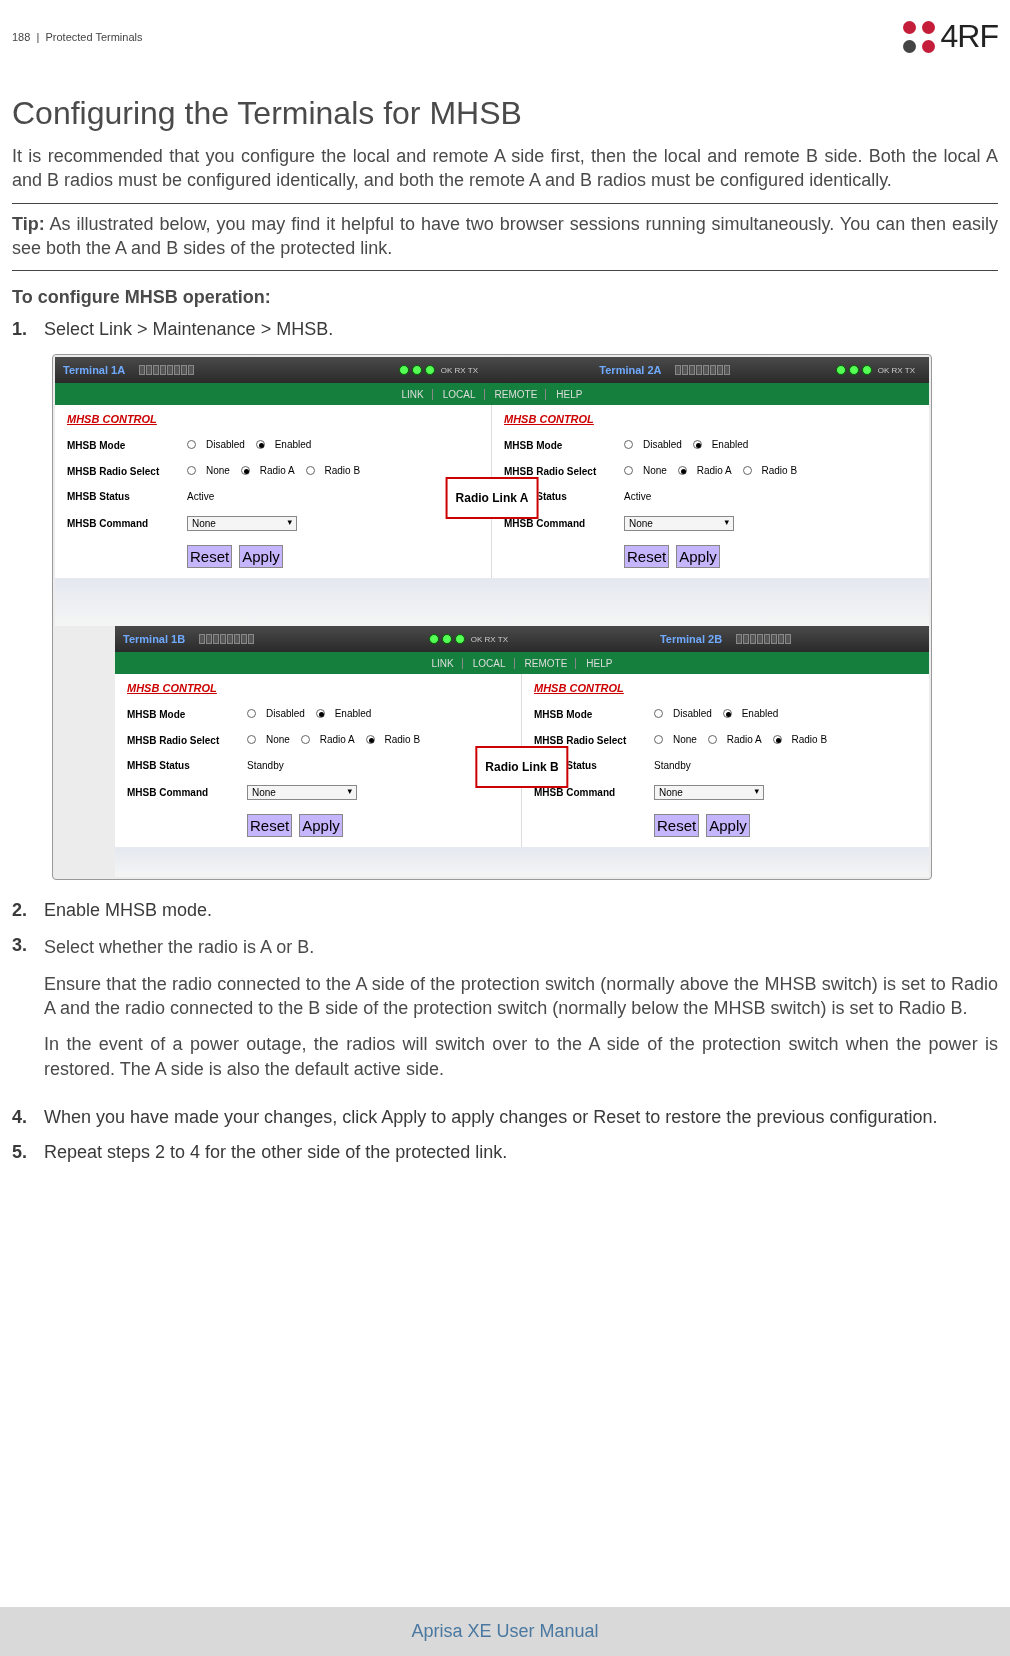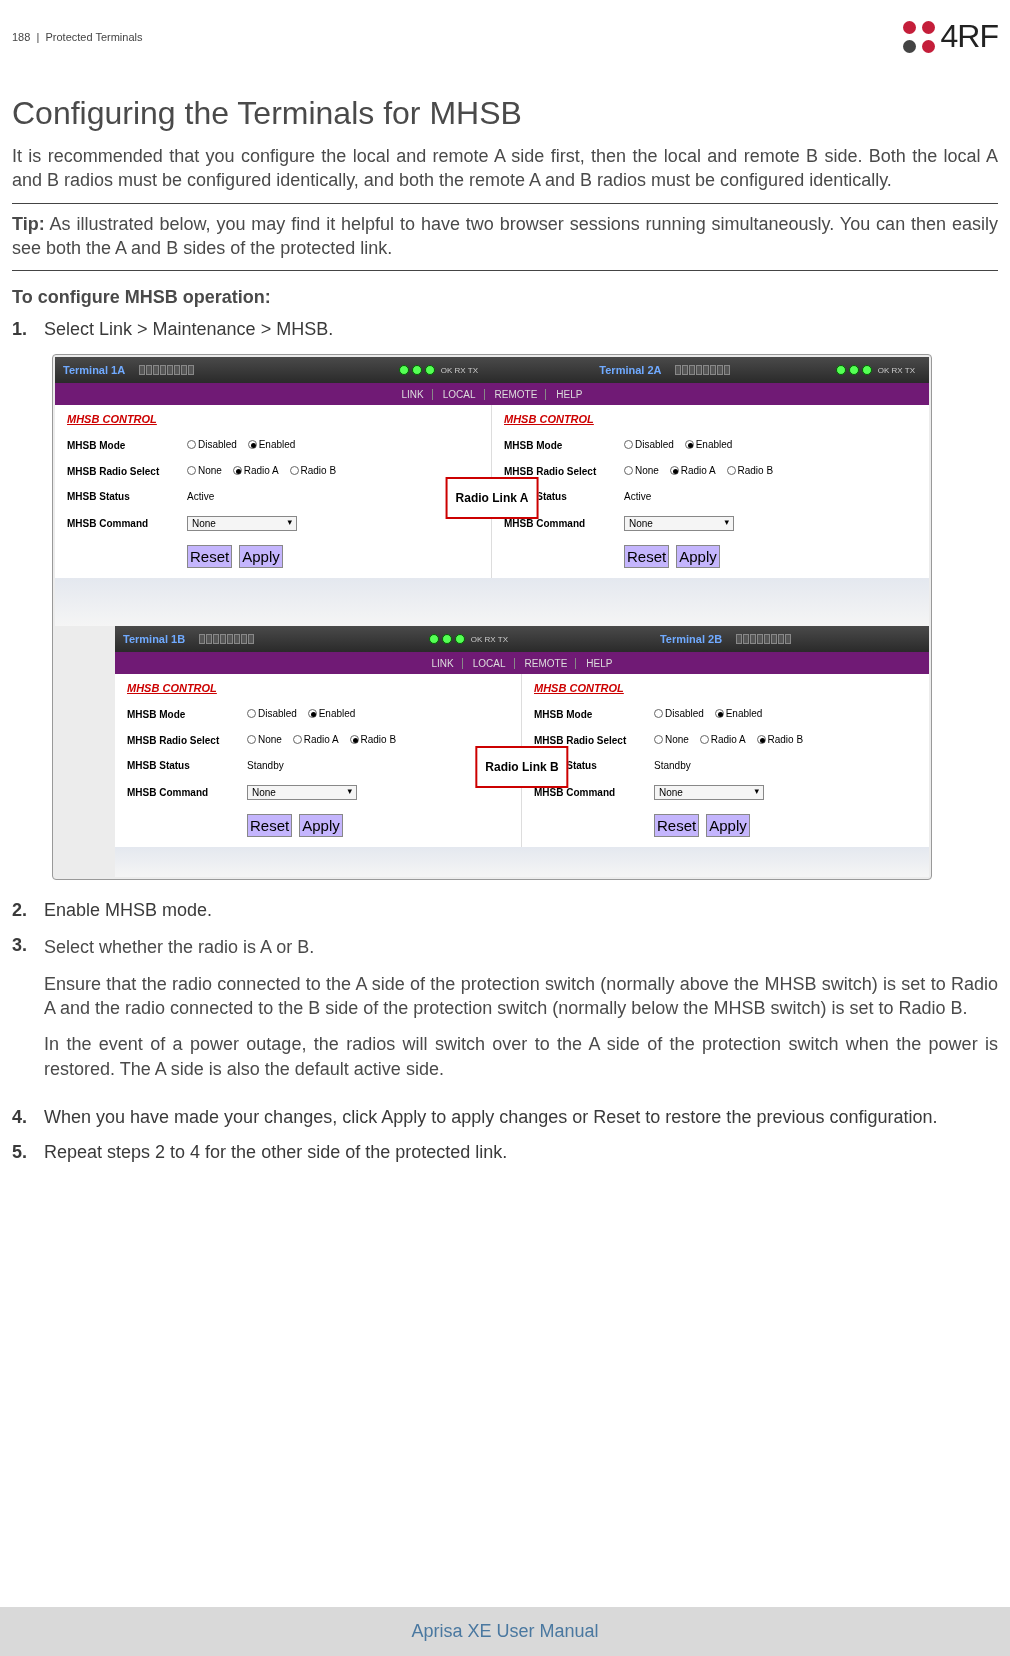--- a/index.html
+++ b/index.html
@@ -63,34 +63,34 @@
   }
   .terminal-bar .tname { color: #70aaff; font-weight: 600; font-size: 11px; }
   .terminal-bar .ports { display: flex; gap: 1px; margin-left: 8px; }
   .terminal-bar .ports span { width: 6px; height: 10px; background: #555; border: 1px solid #888; }
   .terminal-bar .spacer { flex: 1; }
   .terminal-bar .leds { display: flex; gap: 3px; align-items: center; }
   .terminal-bar .leds .led { width: 10px; height: 10px; border-radius: 50%; background: #5f5; border: 1px solid #060; }
   .terminal-bar .ledlab { font-size: 8px; color: #ccc; margin-right: 6px; }
   .navtabs {
     display: flex; justify-content: center; align-items: center;
-    background: #701a75; color: #ddd; height: 22px;
+    background: #15803d; color: #ddd; height: 22px;
     font-size: 10px; gap: 2px;
   }
   .navtabs span { padding: 0 8px; border-right: 1px solid #888; }
   .navtabs span:last-child { border-right: none; }
 
   .two-panel { display: flex; background: #fff; }
   .panel { width: 50%; padding: 8px 10px 6px 12px; border-right: 1px solid #ddd; position: relative; }
   .panel:last-child { border-right: none; }
   .ph { color: #c00; font-weight: 700; font-size: 11px; text-decoration: underline; margin-bottom: 6px; font-style: italic; }
   .frow { display: flex; align-items: center; margin: 14px 0; font-size: 10px; color: #000; }
   .frow .flab { width: 120px; font-weight: 700; }
   .frow .fval { flex: 1; }
-  .fradio { display: inline-flex; align-items: center; gap: 2px; margin-right: 8px; }
+  .fradio { display: inline-flex; align-items: center; gap: 10px; margin-right: 8px; }
   .fradio .rdot { width: 9px; height: 9px; border: 1px solid #666; border-radius: 50%; display: inline-block; }
   .fradio.sel .rdot::after { content: ""; display: block; width: 5px; height: 5px; background: #000; border-radius: 50%; margin: 2px; }
   .fselect { background: #f5f5f5; border: 1px solid #888; padding: 1px 20px 1px 4px; font-size: 10px; position: relative; display: inline-block; width: 110px; }
   .fselect::after { content: "▾"; position: absolute; right: 4px; top: 0; font-size: 9px; }
   .btnrow { margin: 8px 0 4px 120px; }
   .fbtn { background: #c4b5fd; border: 1px solid #888; padding: 2px 2px; font-size: 15px; margin-right: 4px; }
 
   .radio-link-label {
     position: absolute; left: 50%; transform: translateX(-50%);
     border: 2px solid #c00; background: #fff; color: #000;

